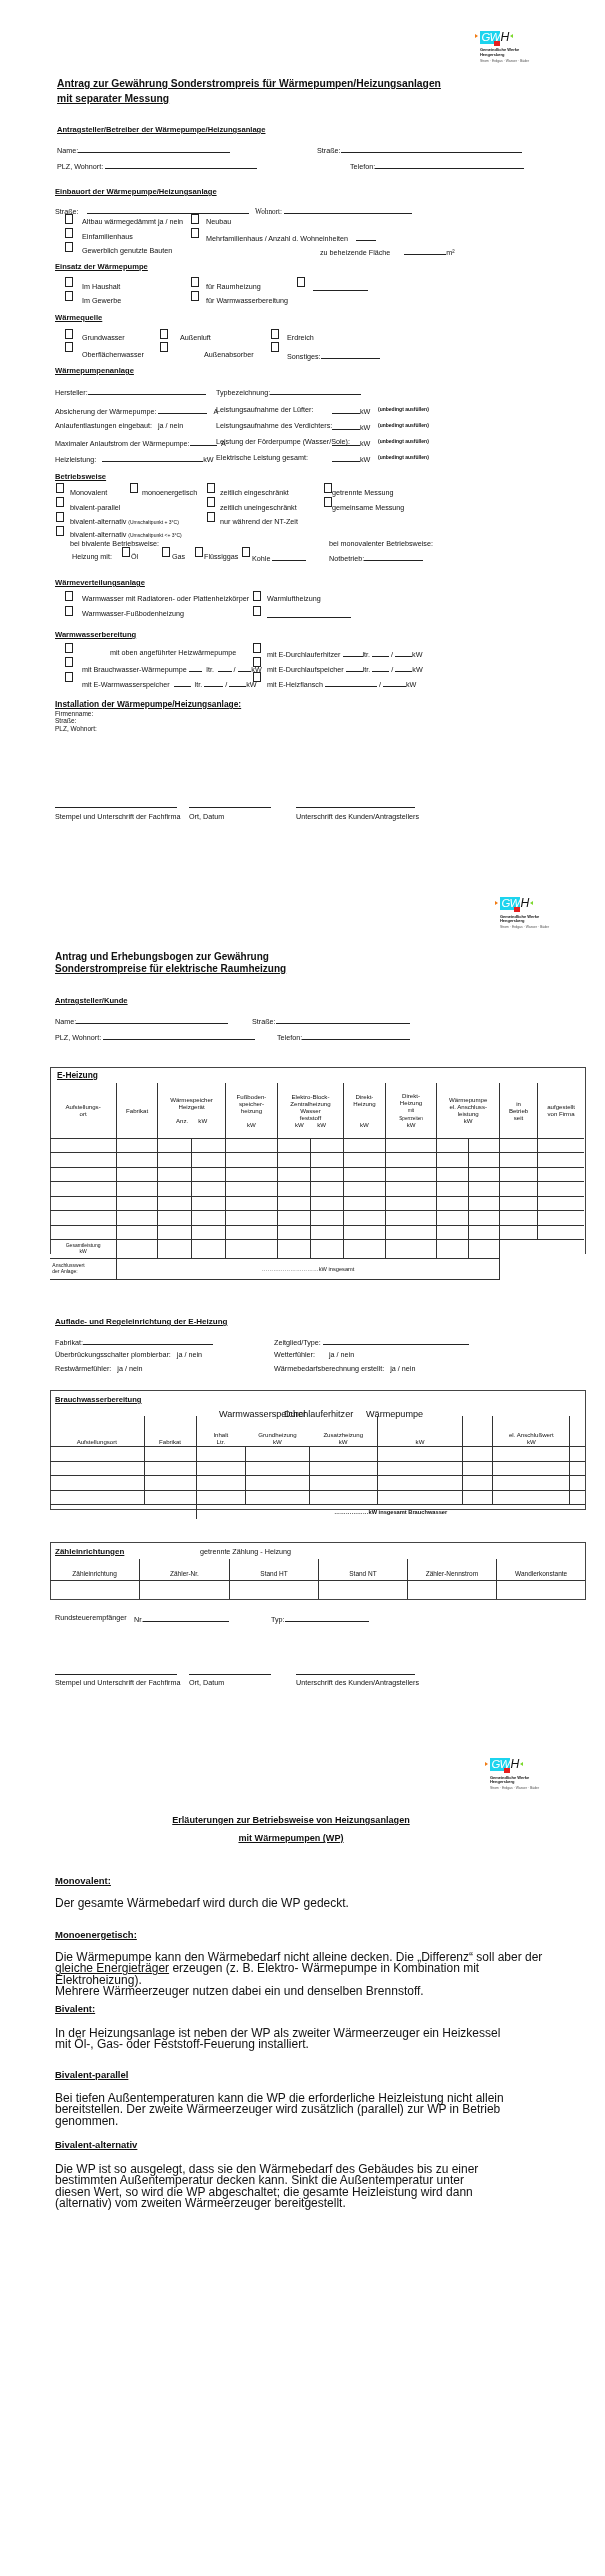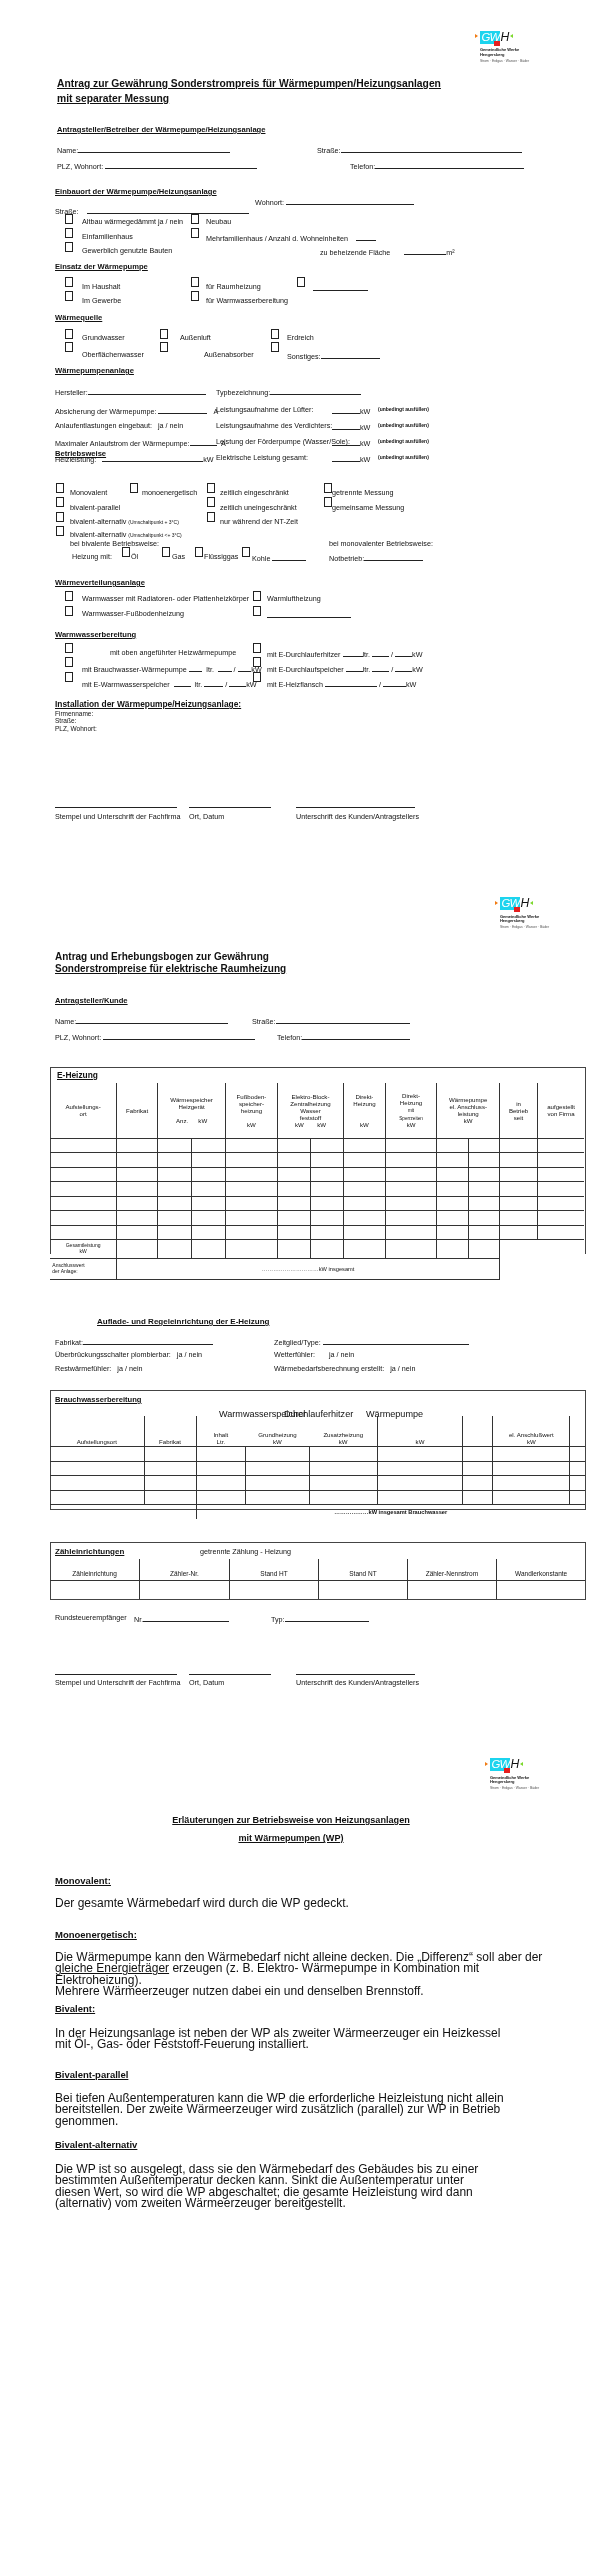--- a/index.html
+++ b/index.html
@@ -43,21 +43,21 @@
 <div class="h1" style="left:57px;top:77px;"><span>Antrag zur Gewährung Sonderstrompreis für Wärmepumpen/Heizungsanlagen</span><br><span>mit separater Messung</span></div>
 
 <div class="h2" style="left:57px;top:126px;">Antragsteller/Betreiber der Wärmepumpe/Heizungsanlage</div>
 <div class="t" style="left:57px;top:145px;"><span>Name:</span><span class="ul" style="width:152px"></span></div>
 <div class="t" style="left:317px;top:145px;"><span>Straße:</span><span class="ul" style="width:181px"></span></div>
 <div class="t" style="left:57px;top:161px;"><span>PLZ, Wohnort:</span> <span class="ul" style="width:152px"></span></div>
 <div class="t" style="left:350px;top:161px;"><span>Telefon:</span><span class="ul" style="width:149px"></span></div>
 
 <div class="h2" style="left:55px;top:188px;">Einbauort der Wärmepumpe/Heizungsanlage</div>
 <div class="t" style="left:55px;top:206px;"><span>Straße:</span>&nbsp;&nbsp;&nbsp;&nbsp;<span class="ul" style="width:162px"></span></div>
-<div class="t" style="left:255px;top:197px;"><span>Wohnort:</span> <span class="ul" style="width:128px"></span></div>
+<div class="t" style="left:255px;top:206px;font-family:Liberation Serif, serif;"><span>Wohnort:</span> <span class="ul" style="width:128px"></span></div>
 
 <div class="cb" style="left:65px;top:214px;"></div>
 <div class="t" style="left:82px;top:218px;">Altbau    wärmegedämmt   ja / nein</div>
 <div class="cb" style="left:191px;top:214px;"></div>
 <div class="t" style="left:206px;top:218px;">Neubau</div>
 <div class="cb" style="left:65px;top:228px;"></div>
 <div class="t" style="left:82px;top:233px;">Einfamilienhaus</div>
 <div class="cb" style="left:191px;top:228px;"></div>
 <div class="t" style="left:206px;top:233px;"><span>Mehrfamilienhaus / Anzahl d. Wohneinheiten</span>&nbsp;&nbsp;&nbsp;&nbsp;<span class="ul" style="width:20px"></span></div>
 <div class="cb" style="left:65px;top:242px;"></div>
@@ -108,21 +108,21 @@
 <div class="t" style="left:55px;top:438px;"><span>Maximaler Anlaufstrom der Wärmepumpe:</span><span class="ul" style="width:27.4px"></span>&nbsp;&nbsp;<span>A</span></div>
 <div class="t" style="left:216px;top:438px;">Leistung der Förderpumpe (Wasser/Sole):</div>
 <div class="t" style="left:332px;top:438px;"><span class="ul" style="width:28px"></span><span>kW</span></div>
 <div class="t small note" style="left:378px;top:439px;">(unbedingt ausfüllen)</div>
 
 <div class="t" style="left:55px;top:454px;"><span>Heizleistung:</span>&nbsp;&nbsp;&nbsp;<span class="ul" style="width:101px"></span><span>kW</span></div>
 <div class="t" style="left:216px;top:454px;">Elektrische  Leistung  gesamt:</div>
 <div class="t" style="left:332px;top:454px;"><span class="ul" style="width:28px"></span><span>kW</span></div>
 <div class="t small note" style="left:378px;top:455px;">(unbedingt ausfüllen)</div>
 
-<div class="h2" style="left:55px;top:450px;">Betriebsweise</div>
+<div class="h2" style="left:55px;top:473px;">Betriebsweise</div>
 <div class="cb" style="left:56px;top:483px;"></div>
 <div class="t" style="left:70px;top:489px;">Monovalent</div>
 <div class="cb" style="left:130px;top:483px;"></div>
 <div class="t" style="left:142px;top:489px;">monoenergetisch</div>
 <div class="cb" style="left:207px;top:483px;"></div>
 <div class="t" style="left:220px;top:489px;">zeitlich eingeschränkt</div>
 <div class="cb" style="left:324px;top:483px;"></div>
 <div class="t" style="left:332px;top:489px;">getrennte Messung</div>
 
 <div class="cb" style="left:56px;top:497px;"></div>
@@ -374,21 +374,21 @@
     <td colspan="2" rowspan="2" style="border:none;border-left:0.8px solid #333;"></td>
   </tr>
   <tr style="height:21.3px;">
     <td style="border-left:none;font-size:5px;white-space:pre-line;text-align:left;padding-left:2.3px;">Anschlusswert
 der Anlage:</td>
     <td colspan="10" style="font-size:5.7px;">…………………………kW insgesamt</td>
   </tr>
 </tbody>
   </table>
 
-<div class="h2" style="left:55px;top:1318px;font-size:8px;margin-left:42px;">Auflade- und Regeleinrichtung der E-Heizung</div>
+<div class="h2" style="left:55px;top:1318px;font-size:8px;">Auflade- und Regeleinrichtung der E-Heizung</div>
 <div class="t" style="left:55px;top:1337px;"><span>Fabrikat:</span><span class="ul" style="width:130px"></span></div>
 <div class="t" style="left:274px;top:1337px;"><span>Zeitglied/Type:</span> <span class="ul" style="width:146px"></span></div>
 <div class="t" style="left:55px;top:1351px;"><span>Überbrückungsschalter plombierbar:</span>&nbsp;&nbsp;&nbsp;<span>ja / nein</span></div>
 <div class="t" style="left:274px;top:1351px;"><span>Wetterfühler:</span>&nbsp;&nbsp;&nbsp;&nbsp;&nbsp;&nbsp;&nbsp;<span>ja / nein</span></div>
 <div class="t" style="left:55px;top:1365px;"><span>Restwärmefühler:</span>&nbsp;&nbsp;&nbsp;<span>ja / nein</span></div>
 <div class="t" style="left:274px;top:1365px;"><span>Wärmebedarfsberechnung erstellt:</span>&nbsp;&nbsp;&nbsp;<span>ja / nein</span></div>
 
 <div class="boxed" style="left:50px;top:1390px;width:534px;height:118px;"></div>
 <div class="h2" style="left:55px;top:1396px;">Brauchwasserbereitung</div>
 <div class="t" style="left:187px;top:1410px;font-size:9.1px;margin-left:32px;">Warmwasserspeicher</div>

